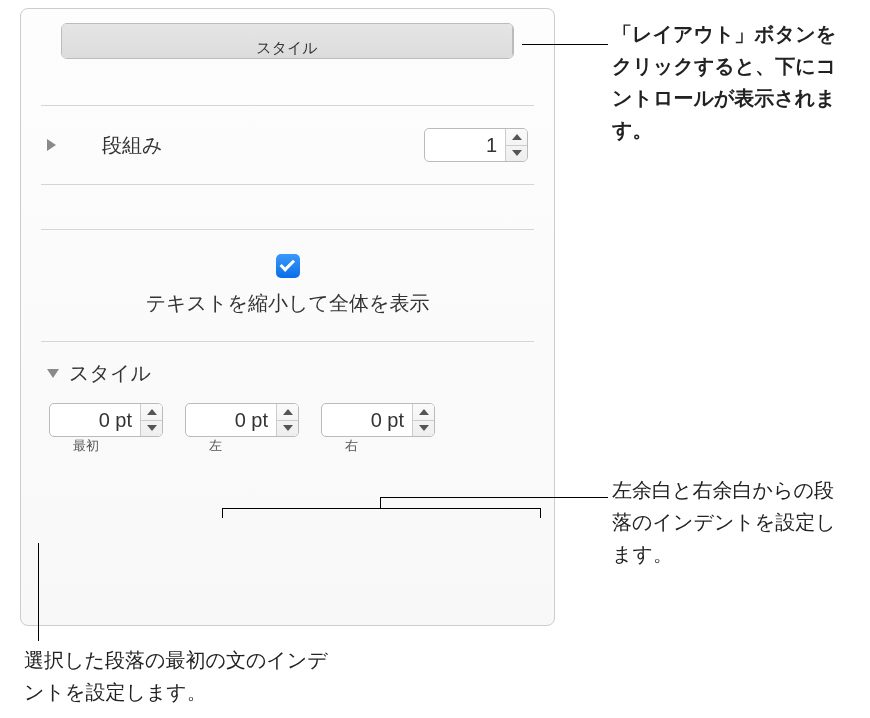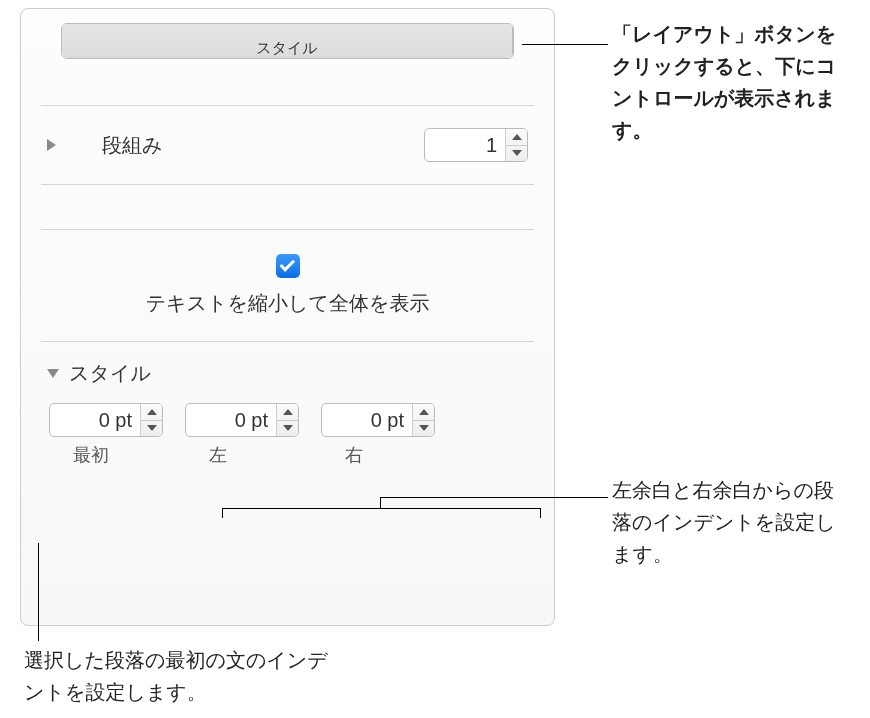--- a/index.html
+++ b/index.html
@@ -161,24 +161,23 @@
       margin-bottom: 16px;
     }
     .indent-fields {
       display: flex;
       gap: 22px;
       padding-left: 2px;
     }
     .indent-field-group {
       display: flex;
       flex-direction: column;
-      gap: 6px;
     }
     .indent-sublabel {
-      font-size: 18px;
+      font-size: 13px;
       color: #555;
       padding-left: 24px;
       font-family: Liberation Mono, monospace;
     }
     
     .callout {
       position: absolute;
       font-size: 20px;
       line-height: 1.6;
       color: #222;

